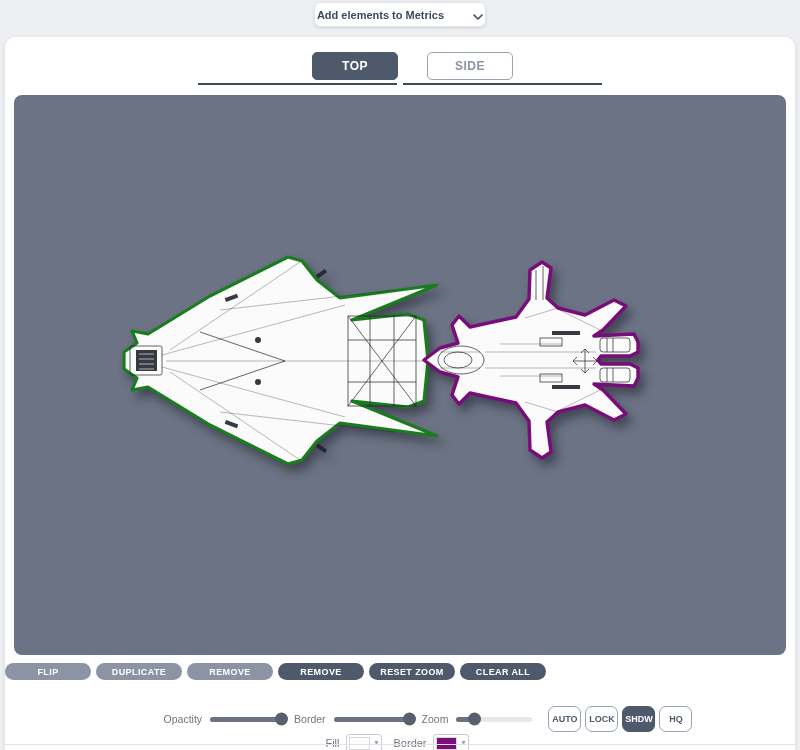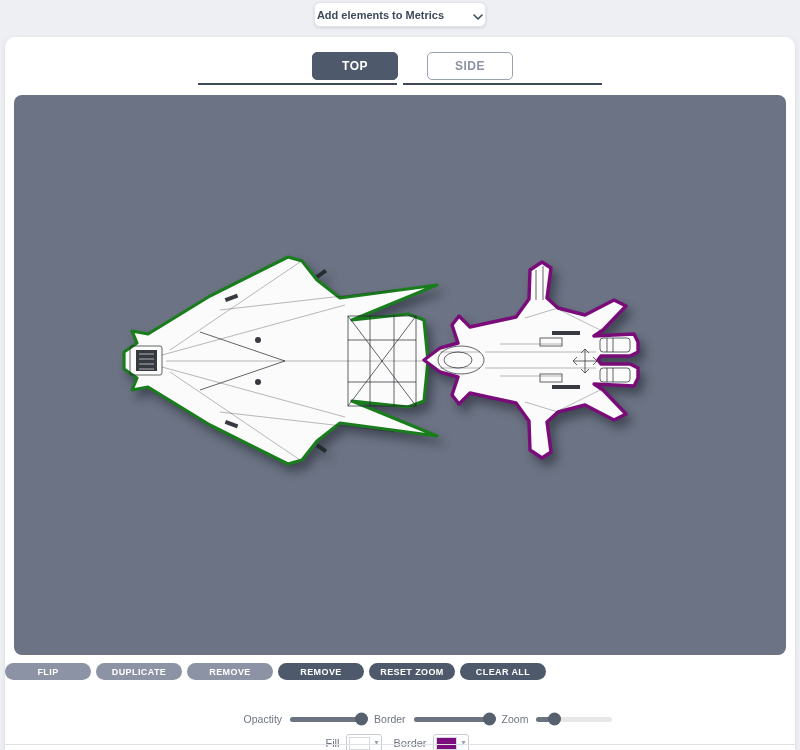--- a/index.html
+++ b/index.html
@@ -206,20 +206,26 @@
       </div>
     </div>
 
     <span class="slider-label">Zoom</span>
     <div class="slider-track">
       <div class="slider-fill" style="width: 24%;">
         <div class="slider-thumb"></div>
       </div>
     </div>
 
+    <div class="toggle-group">
+      <button class="toggle-btn" data-active="false">AUTO</button>
+      <button class="toggle-btn" data-active="false">LOCK</button>
+      <button class="toggle-btn" data-active="true">SHDW</button>
+      <button class="toggle-btn" data-active="false">HQ</button>
+    </div>
   </div>
 
   <div class="color-row">
     <span class="cp-label">Fill</span>
     <div class="swatch-select">
       <span class="swatch" style="background: rgb(255, 255, 255);"></span>
       <span class="mini-arrow">▾</span>
     </div>
     <span class="cp-label">Border</span>
     <div class="swatch-select">

